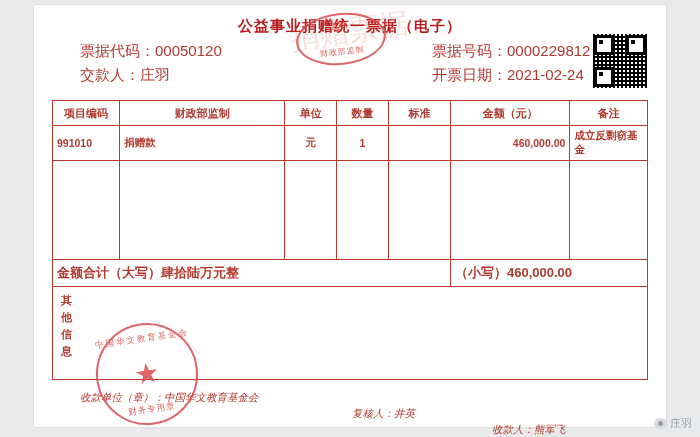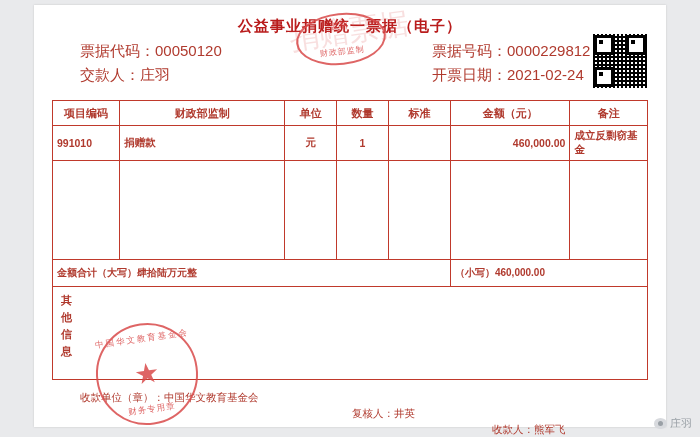--- a/index.html
+++ b/index.html
@@ -105,38 +105,39 @@
   .col-std  { width: 60px; }
   .col-amt  { width: 120px; }
   .col-note { width: 78px; }
 
   td.c { text-align: center; }
   td.r { text-align: right; }
   td.l { text-align: left; }
 
   .body-row td { height: 14px; }
 
-  .total-row td { height: 20px; font-size: 10px; }
+  .total-row td { height: 20px; font-size: 13px; }
   .other-cell {
     height: 86px;
     vertical-align: top;
   }
   .other-vert {
     display: inline-block;
     line-height: 1.55;
     font-size: 11px;
     padding-left: 4px;
     padding-top: 2px;
   }
   .footer {
     position: relative;
     margin: 7px 18px 0 18px;
     height: 28px;
     font-size: 10.5px;
     color: #b03a2e;
+    font-style: italic;
   }
   .footer .f1 { position: absolute; left: 28px; top: 4px; }
   .footer .f2 { position: absolute; left: 300px; top: 20px; }
   .footer .f3 { position: absolute; left: 440px; top: 4px; margin-top: 32px; }
 
   
   .seal {
     position: absolute;
     border: 2px solid #d94b4b;
     border-radius: 50%;

